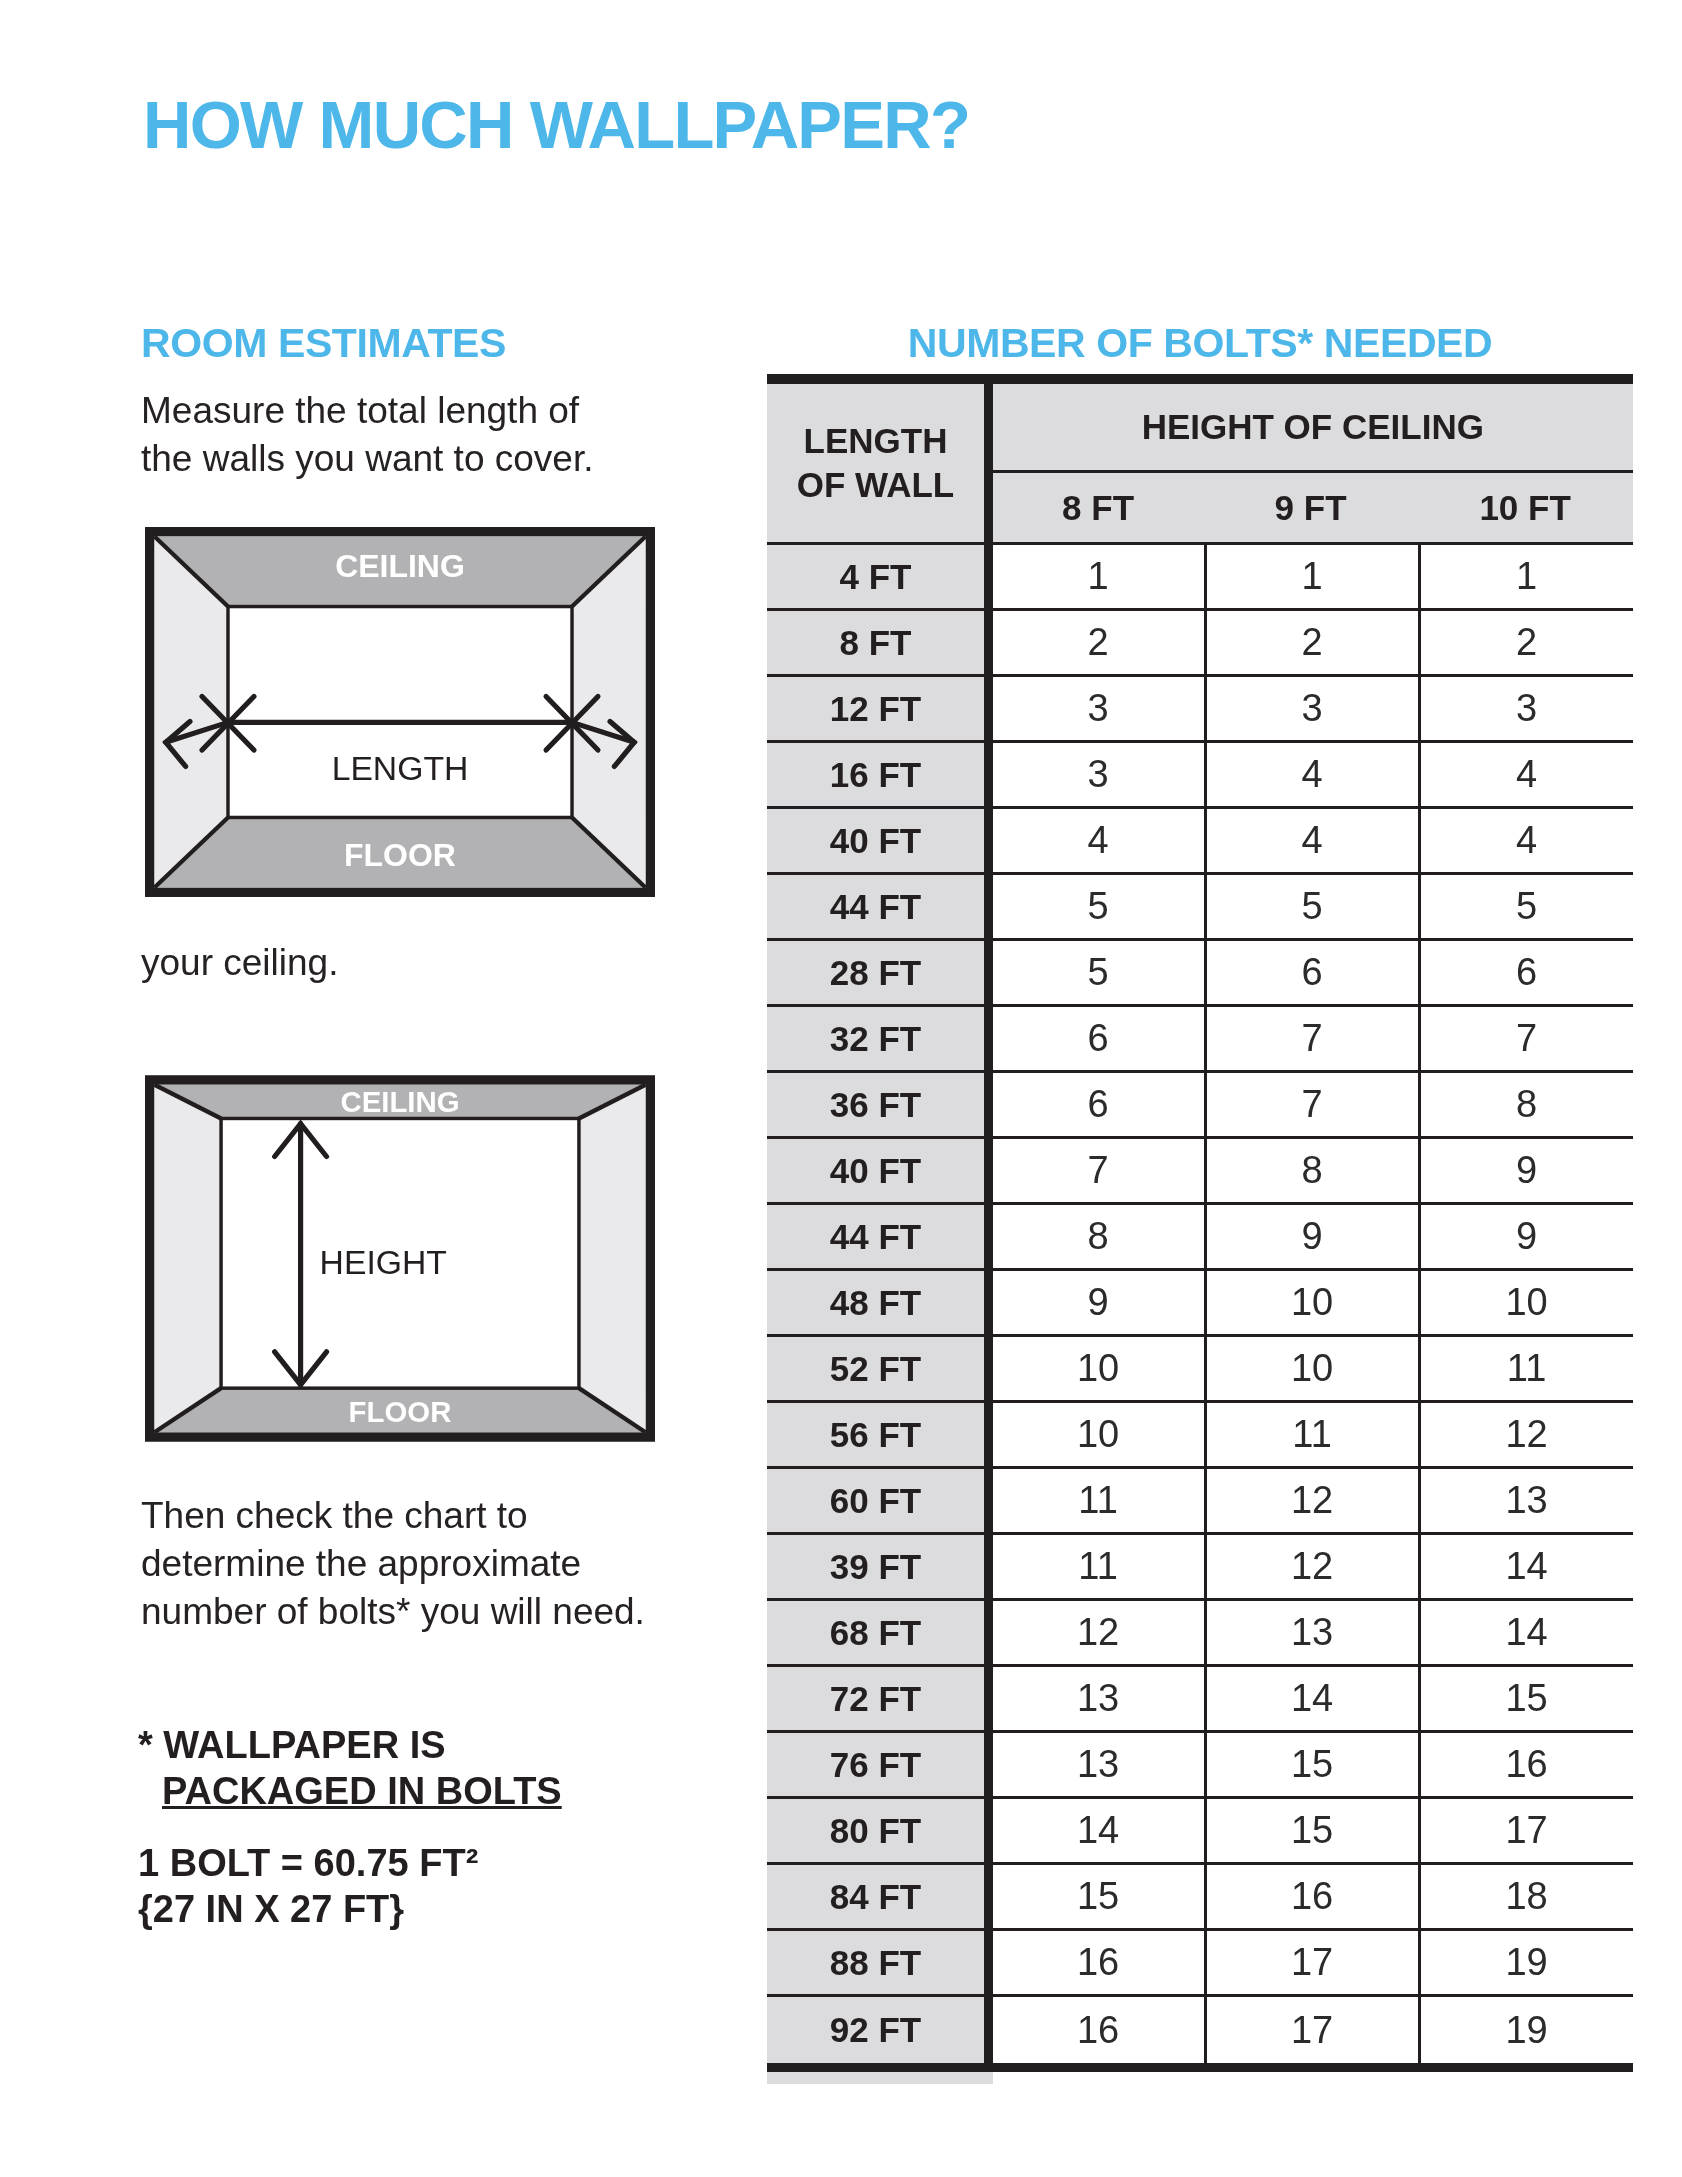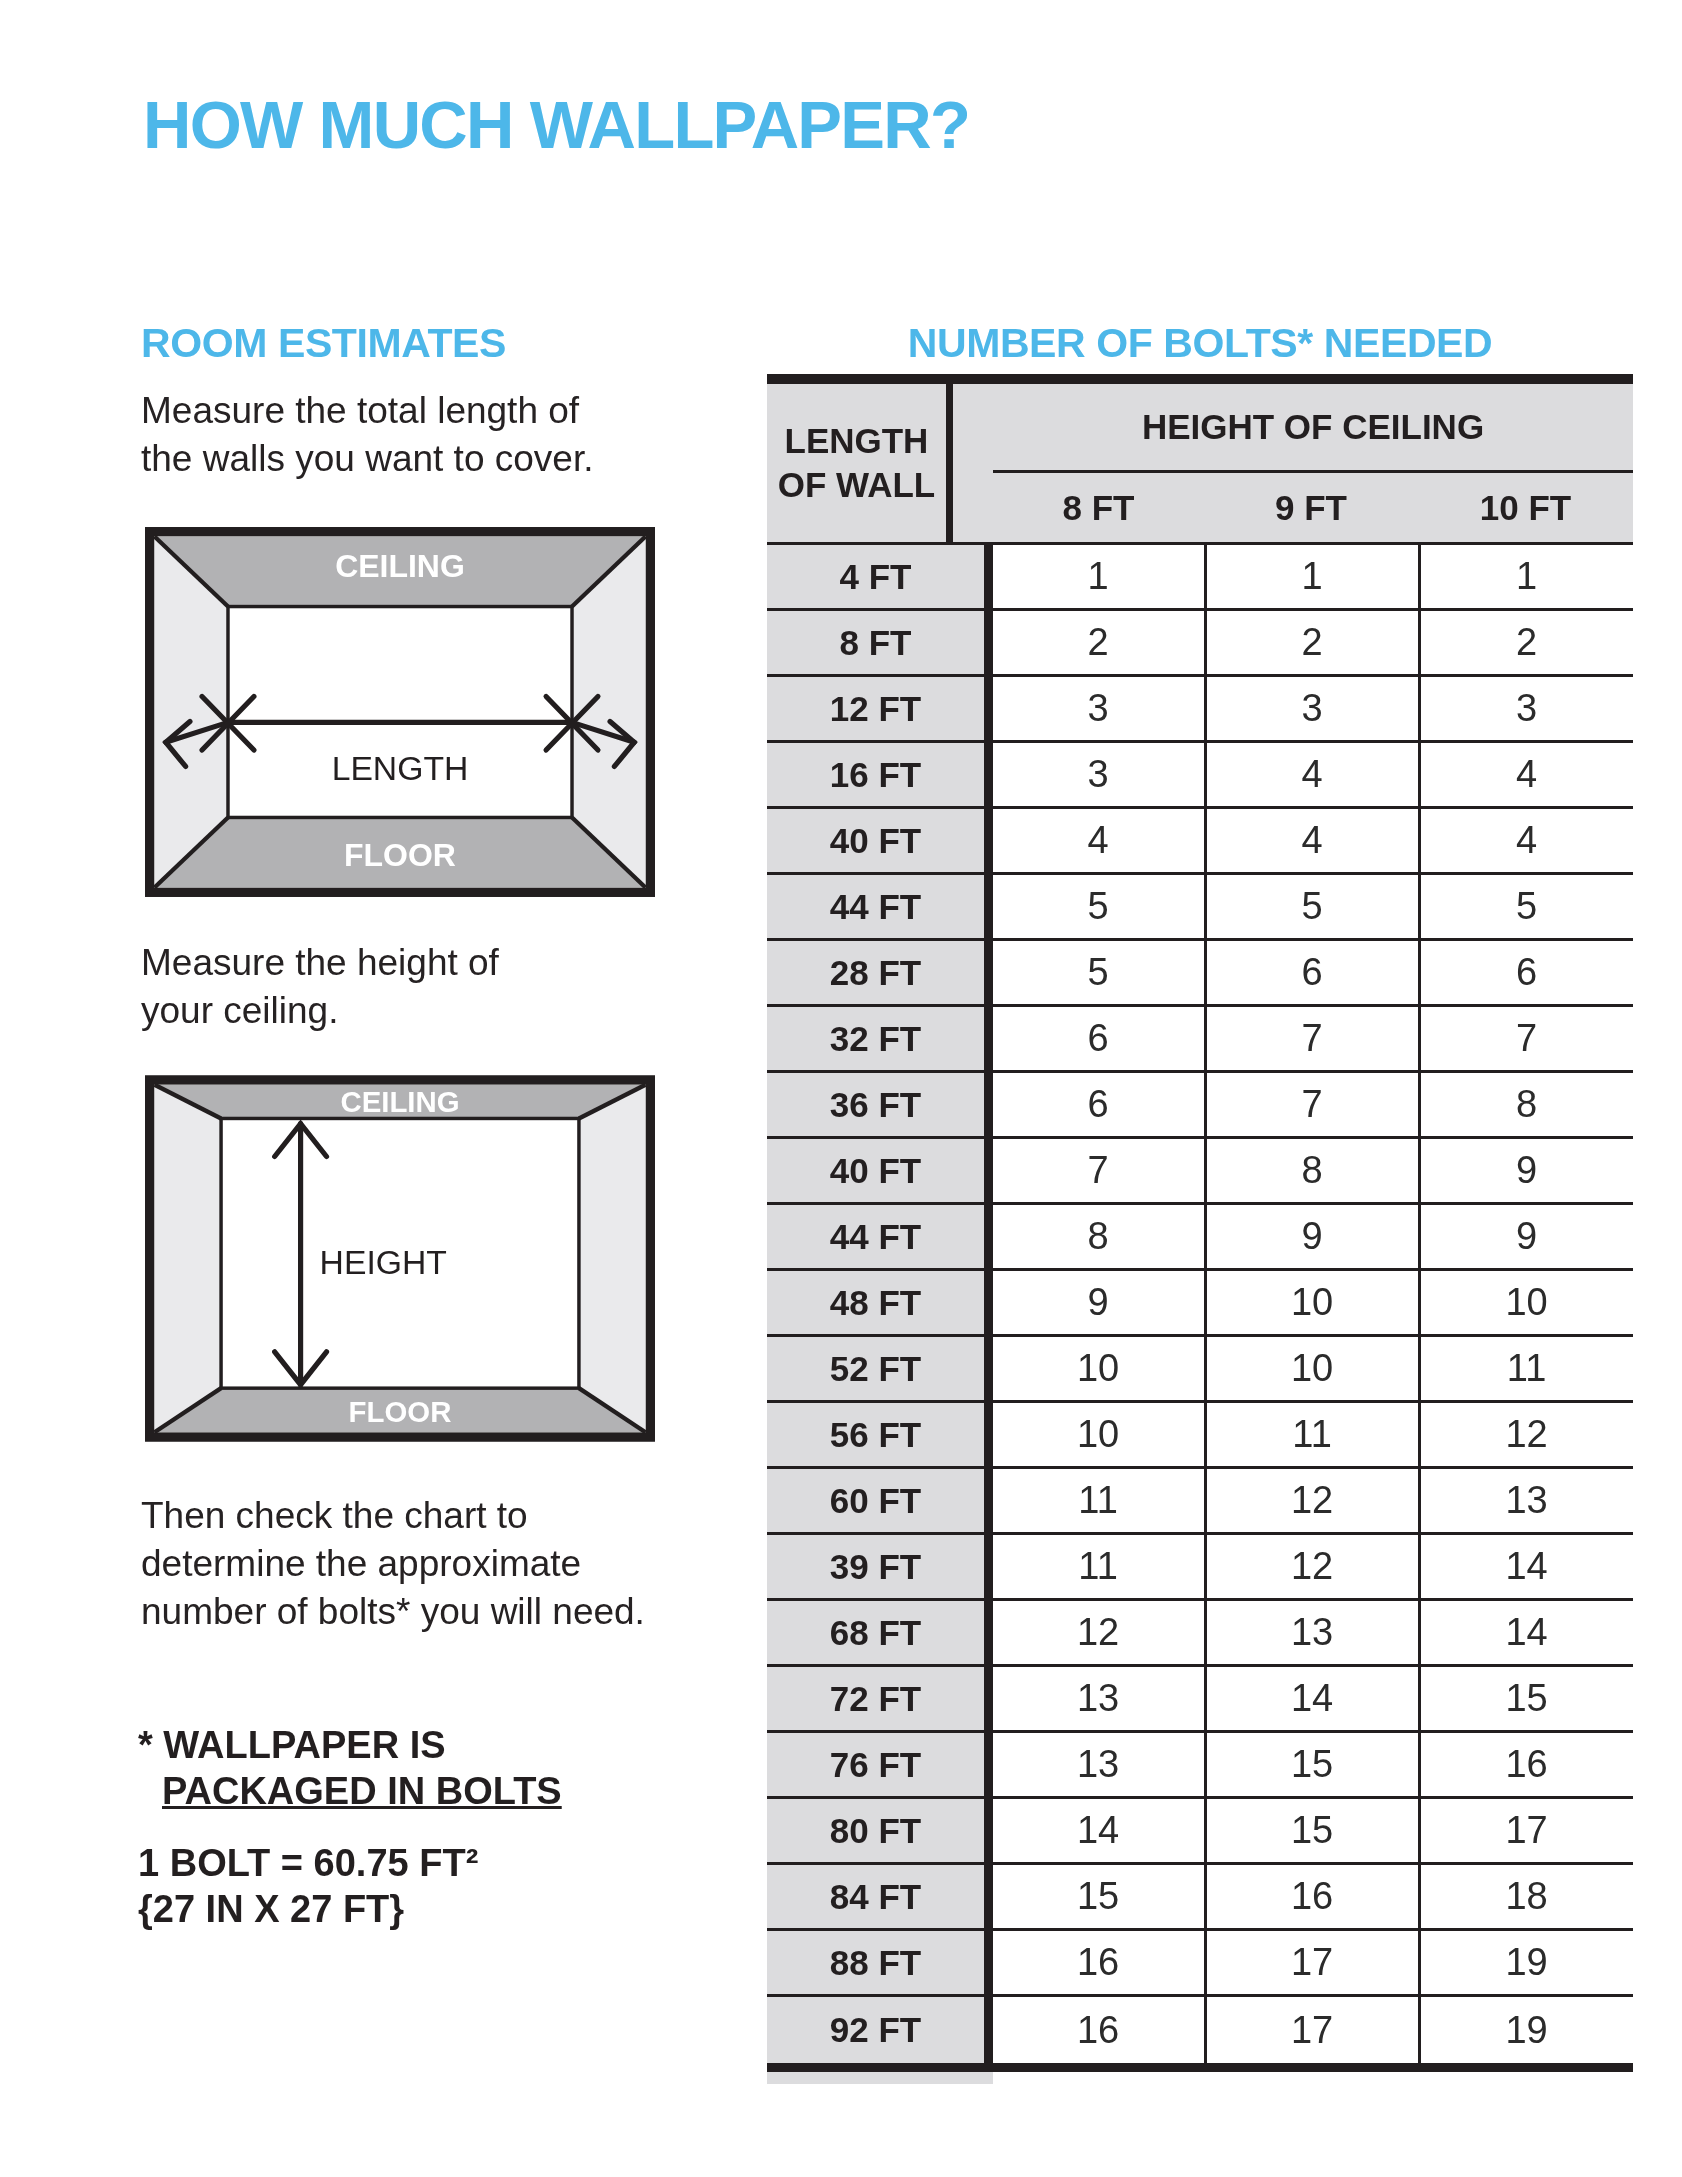--- a/index.html
+++ b/index.html
@@ -28,21 +28,21 @@
   #bolt-size{left:90px;top:1840px;}
   
   #bolt-table{left:719px;top:374px;width:866px;}
   .top-bar{height:10.4px;background:#221e1f;}
   .hrow{display:flex;height:158px;border-bottom:3.5px solid #221e1f;}
   .hleft{
     width:217px;background:#dcdcde;display:flex;flex-direction:column;
     align-items:center;justify-content:center;font-weight:bold;font-size:35px;line-height:44px;text-align:center;
   }
   .vbar{width:8.6px;background:#221e1f;}
-  .hright{flex:1;background:#dcdcde;display:flex;flex-direction:column;padding-left:40px;}
+  .hright{flex:1;background:#dcdcde;display:flex;flex-direction:column;}
   .hgroup{height:86px;border-bottom:3.5px solid #221e1f;display:flex;align-items:center;justify-content:center;font-weight:bold;font-size:35px;}
   .hcols{flex:1;display:flex;align-items:center;}
   .hcol{display:flex;align-items:center;justify-content:center;font-weight:bold;font-size:35px;box-sizing:border-box;}
   .hcol.w0{width:211px;}.hcol.w1{width:214px;}.hcol.w2{width:215px;}
   .trow{display:flex;height:66px;border-bottom:3.5px solid #221e1f;box-sizing:border-box;}
   .trow:last-child{border-bottom:none;}
   .c{display:flex;align-items:center;justify-content:center;box-sizing:border-box;}
   .c0{width:217px;background:#dcdcde;font-weight:bold;font-size:35px;color:#231f20;}
   .v{font-size:38px;font-weight:400;color:#2b2b2b;background:#ffffff;}
   .v0{width:211px;}
@@ -92,21 +92,20 @@
       <polyline points="538,225 566,249 543,277"></polyline>
       <line x1="66" y1="196" x2="126" y2="258"></line>
       <line x1="66" y1="258" x2="126" y2="196"></line>
       <line x1="464" y1="196" x2="524" y2="258"></line>
       <line x1="464" y1="258" x2="524" y2="196"></line>
     </g>
     <text x="295" y="293" text-anchor="middle" font-size="39" fill="#231f20">LENGTH</text>
   </svg>
 
   <div id="para2" class="abs para">
-    <div>Measure the height of</div>
     <div>your ceiling.</div>
   </div>
 
   <svg class="abs" style="left:97px;top:1075px;" width="510" height="367" viewBox="0 0 590 424">
     <g>
       <rect x="5.5" y="5.5" width="579" height="413" fill="#ffffff" stroke="#221e1f" stroke-width="11"></rect>
       <polygon points="11,11 88,50 88,362 11,413" fill="#eaeaec"></polygon>
       <polygon points="579,11 502,50 502,362 579,413" fill="#eaeaec"></polygon>
       <polygon points="11,11 579,11 502,50 88,50" fill="#b2b2b4"></polygon>
       <polygon points="11,413 579,413 502,362 88,362" fill="#b2b2b4"></polygon>

